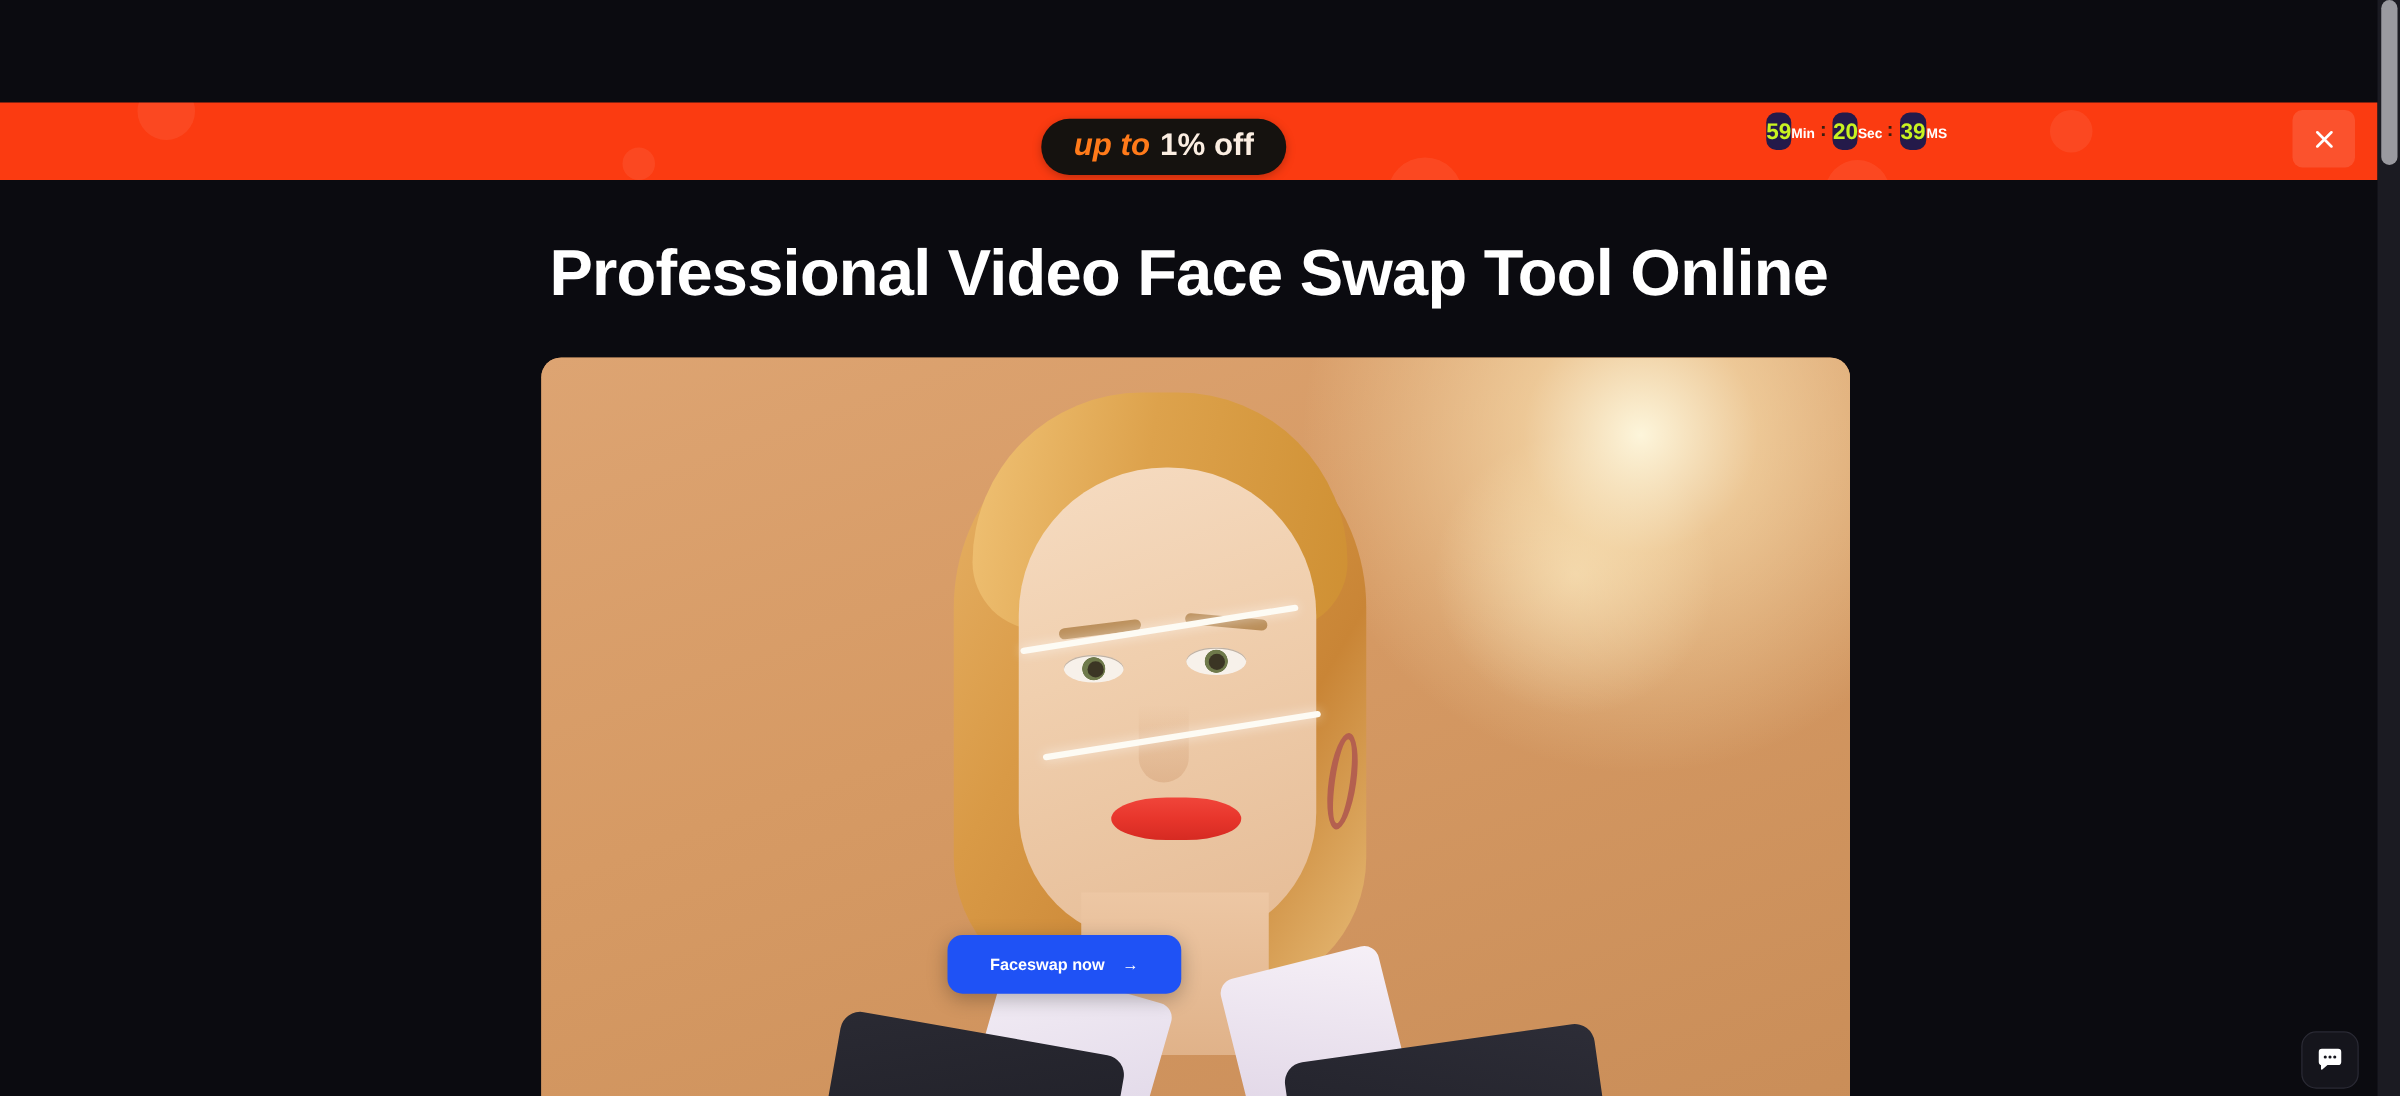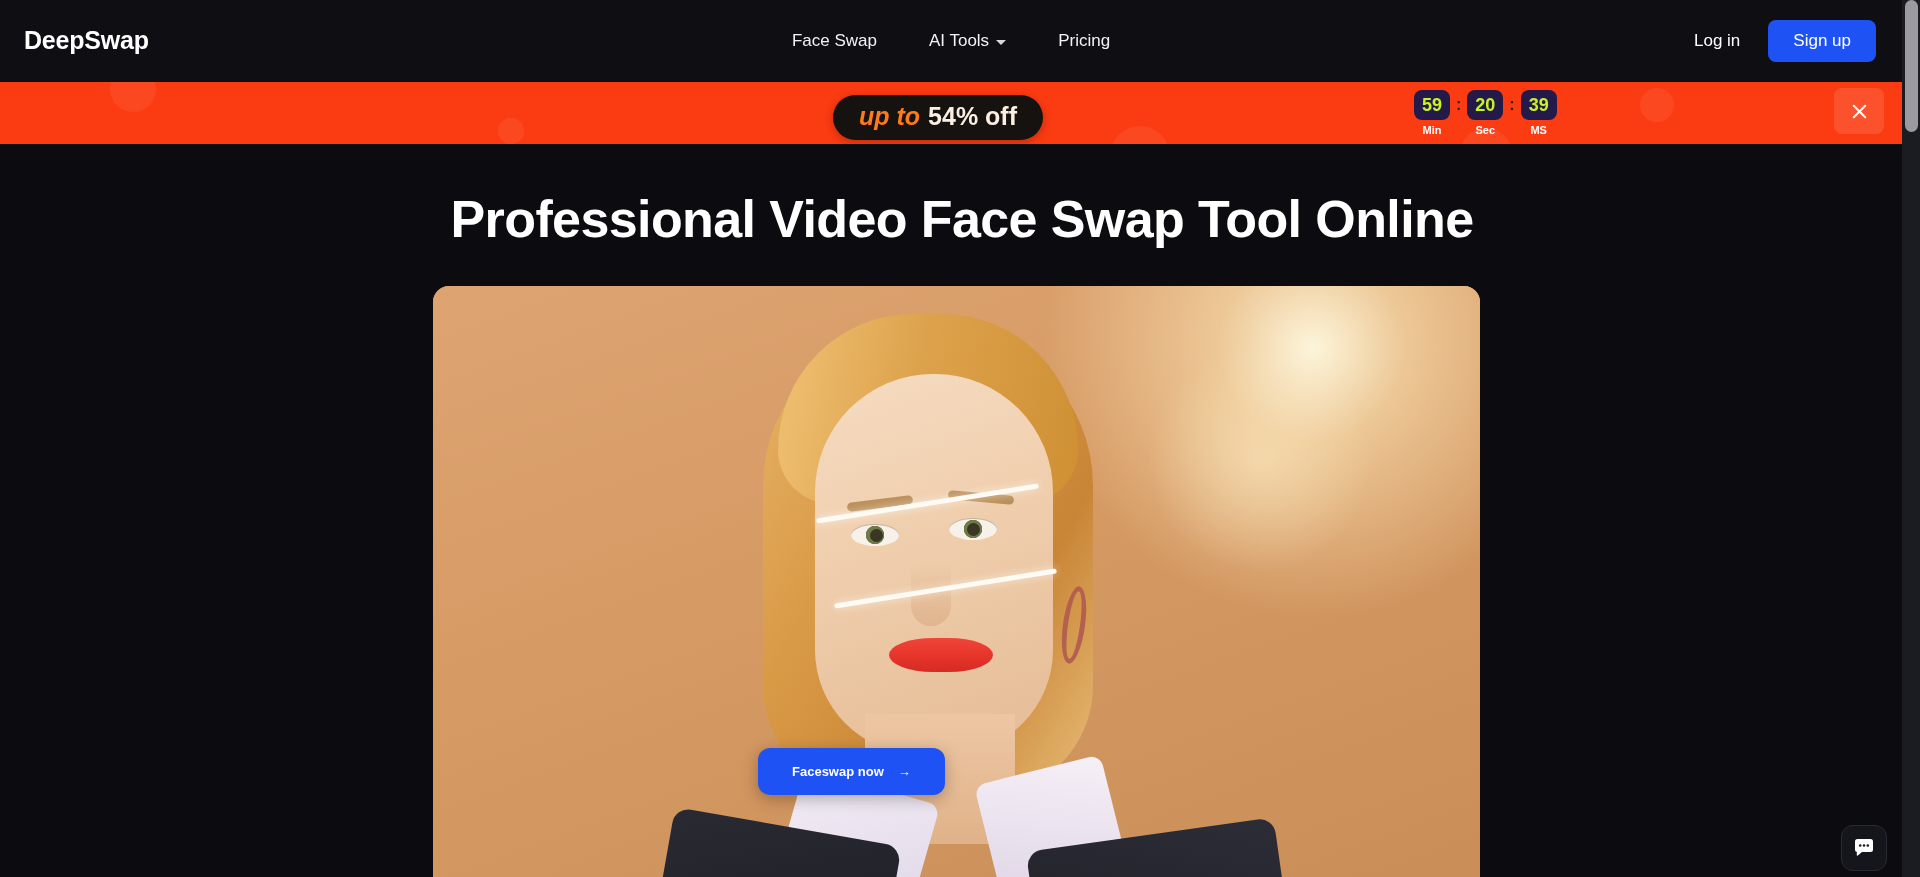--- a/index.html
+++ b/index.html
@@ -69,42 +69,42 @@
     position: absolute; left: 833px; top: 13px;
     background: #15120f; border-radius: 28px;
     padding: 7px 26px 9px 26px;
     display: flex; align-items: flex-start; gap: 8px;
     box-shadow: 0 2px 8px rgba(0,0,0,0.25);
   }
   .promo-upto { font-size: 25px; font-weight: 800; color: #ff7a1a; font-style: italic; }
   .promo-off  { font-size: 25px; font-weight: 800; color: #fbeee2; }
 
   .timer { position: absolute; left: 1413px; top: 8px; display: flex; align-items: flex-start; gap: 5px; }
-  .t-unit { display: flex; flex-direction: column; align-items: center; width: 38px; }
+  .t-unit { display: flex; align-items: center; width: 38px; }
   .t-box {
     width: 36px; height: 30px; background: #241a4a; border-radius: 8px;
     display: flex; align-items: center; justify-content: center;
     font-size: 18px; font-weight: 800; color: #c9f321;
   }
   .t-label { font-size: 11px; font-weight: 700; color: #ffffff; margin-top: 4px; }
   .t-colon { font-size: 16px; font-weight: 800; color: #3a1d10; margin-top: 6px; }
 
   .banner-close {
     position: absolute; right: 18px; top: 6px;
     width: 50px; height: 46px; border-radius: 8px;
     background: rgba(255,255,255,0.12);
     display: flex; align-items: center; justify-content: center;
     cursor: pointer; border: none;
   }
   .banner-close svg { width: 17px; height: 17px; }
 
   
   .main { position: absolute; top: 144px; left: 0; width: 1902px; height: 733px; background: #0b0b10; }
   .headline {
-    position: absolute; top: 45px; left: 11px; width: 1902px;
+    position: absolute; top: 45px; left: 0; width: 1902px;
     text-align: center; color: #ffffff;
     font-size: 52px; font-weight: 800; letter-spacing: -0.6px;
   }
 
   
   .hero-card {
     position: absolute; top: 142px; left: 433px;
     width: 1047px; height: 620px;
     border-radius: 16px; overflow: hidden;
     background: #d79a63;
@@ -219,53 +219,32 @@
   .scrollbar-thumb {
     position: absolute; top: 0; right: 2px; width: 13px; height: 132px;
     background: #9a9aa0; border-radius: 7px; z-index: 51; cursor: pointer;
   }
 </style>
 </head>
 <body>
 
 <div class="page">
 
-  <div class="header">
-    <div class="logo">DeepSwap</div>
-
-    <div class="nav">
-      <div class="nav-item">
-        <span>Face Swap</span>
-      </div>
-      <div class="nav-item">
-        <span>AI Tools</span>
-        <span class="caret"></span>
-      </div>
-      <div class="nav-item">
-        <span>Pricing</span>
-      </div>
-    </div>
-
-    <div class="header-right">
-      <div class="login-link">Log in</div>
-      <button class="signup-btn">Sign up</button>
-    </div>
-  </div>
 
   <div class="banner">
     <span class="bokeh b1"></span>
     <span class="bokeh b2"></span>
     <span class="bokeh b3"></span>
     <span class="bokeh b4"></span>
     <span class="bokeh b5"></span>
 
 
     <div class="promo-pill">
       <span class="promo-upto">up to</span>
-      <span class="promo-off">54% off</span>
+      <span class="promo-off">1% off</span>
     </div>
 
     <div class="timer">
       <div class="t-unit">
         <div class="t-box">59</div>
         <div class="t-label">Min</div>
       </div>
       <div class="t-colon">:</div>
       <div class="t-unit">
         <div class="t-box">20</div>

